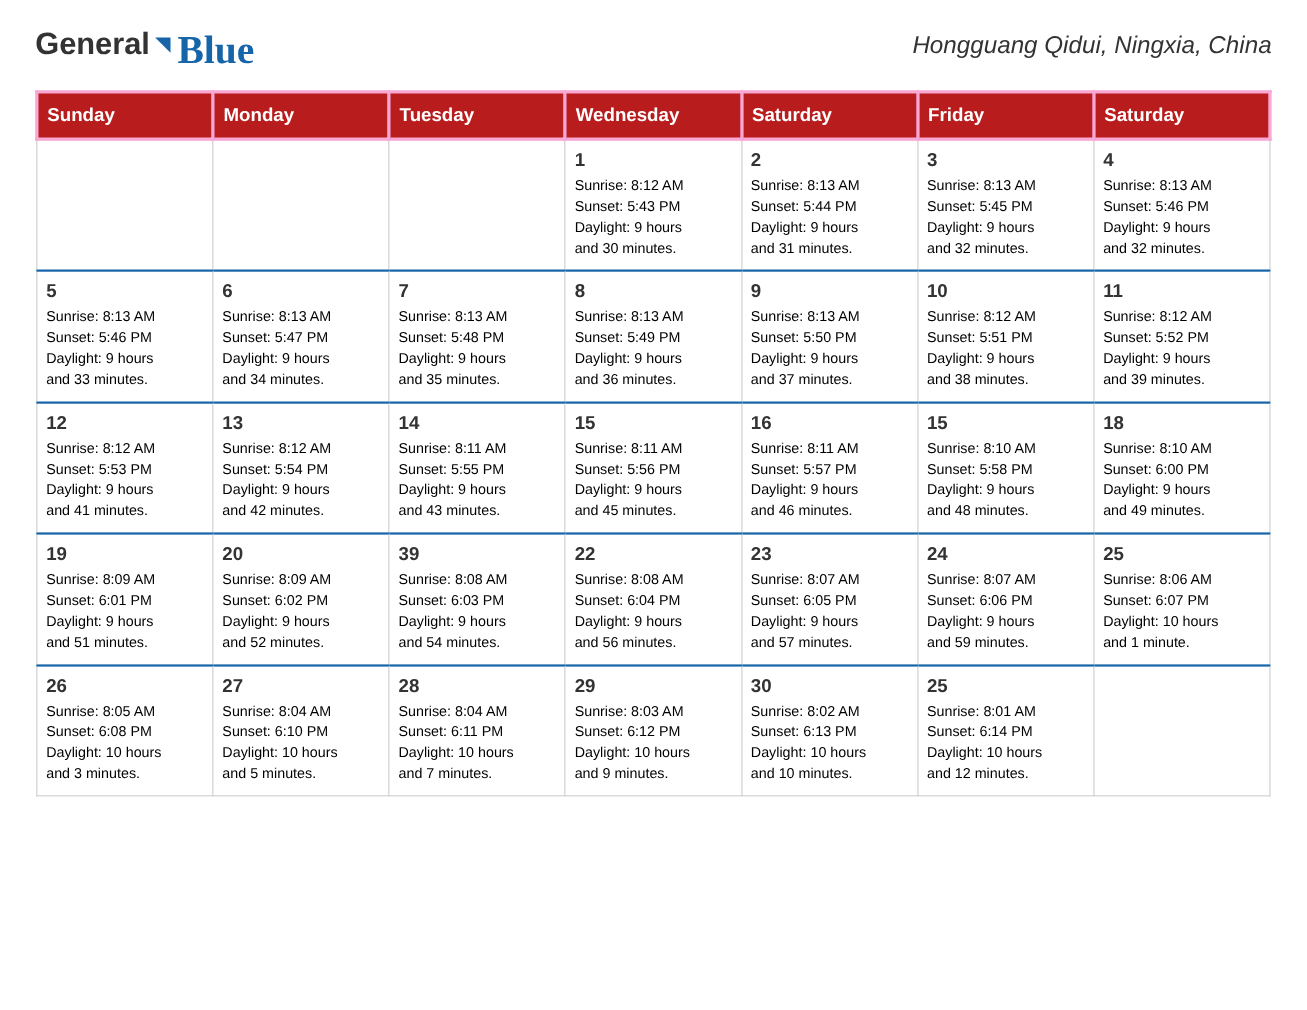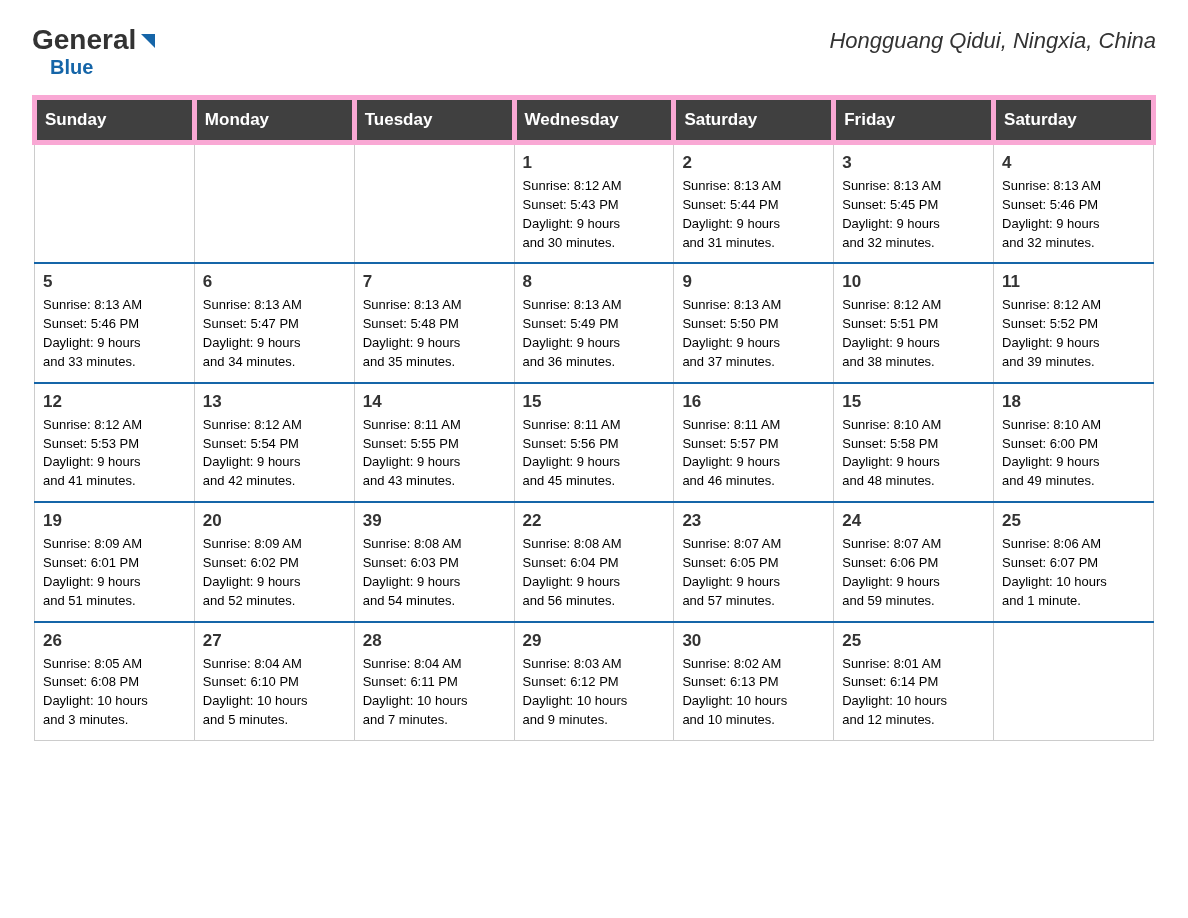--- a/index.html
+++ b/index.html
@@ -31,27 +31,27 @@
       color: #333;
       margin-top: 4px;
       font-style: italic;
     }
     .calendar-table {
       width: 100%;
       border-collapse: collapse;
       table-layout: fixed;
     }
     .calendar-table thead tr th {
-      background-color: #404040;
+      background-color: #b91c1c;
       color: #fff;
       font-size: 17px;
       font-weight: bold;
       padding: 10px 8px;
       text-align: left;
-      border: 5px solid #f9a8d4;
+      border: 3px solid #f9a8d4;
     }
     .calendar-table tbody tr td {
       vertical-align: top;
       padding: 8px 8px 10px 8px;
       border: 1px solid #ccc;
       border-top: 2px solid #1565a8;
       min-height: 90px;
       height: 110px;
       font-size: 13px;
       color: #333;
@@ -64,42 +64,42 @@
       margin-bottom: 4px;
     }
     .day-info {
       font-size: 13px;
       color: #000000;
       line-height: 1.45;
     }
     
     .logo-wrapper {
       display: flex;
-      flex-direction: column;
+      flex-direction: row;
       align-items: flex-start;
     }
     .logo-svg-row {
       display: flex;
       align-items: center;
     }
   </style>
 </head>
 <body>
 
 <div class="header-area">
   <div class="logo-wrapper">
     <div class="logo-svg-row">
       <span style="font-size:28px;font-weight:bold;color:#333;font-family:Arial,sans-serif;">General</span>
 
       <svg width="22" height="22" viewBox="0 0 22 22" style="margin-left:1px;margin-top:2px;">
         <polygon points="4,4 18,4 18,18" fill="#1565a8"></polygon>
       </svg>
     </div>
     <div>
-      <span style="font-size:20px;font-weight:bold;color:#1565a8;font-family:Liberation Sans, sans-serif;margin-left:18px;">Blue</span>
+      <span style="font-size:36px;font-weight:bold;color:#1565a8;font-family:Liberation Serif, serif;margin-left:2px;">Blue</span>
     </div>
   </div>
   <div class="title-area">
     <h2>Hongguang Qidui, Ningxia, China</h2>
   </div>
 </div>
 
 <table class="calendar-table">
   <thead>
     <tr>

